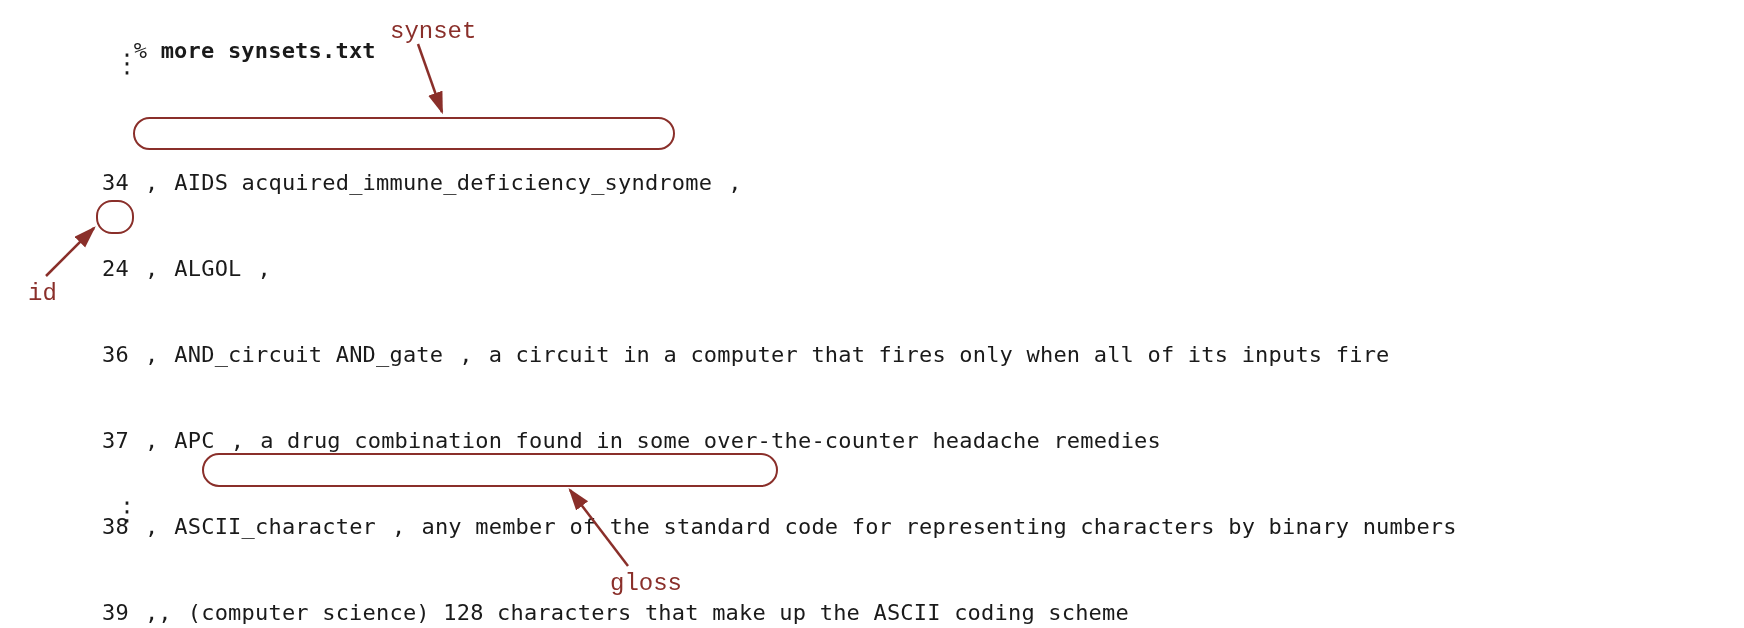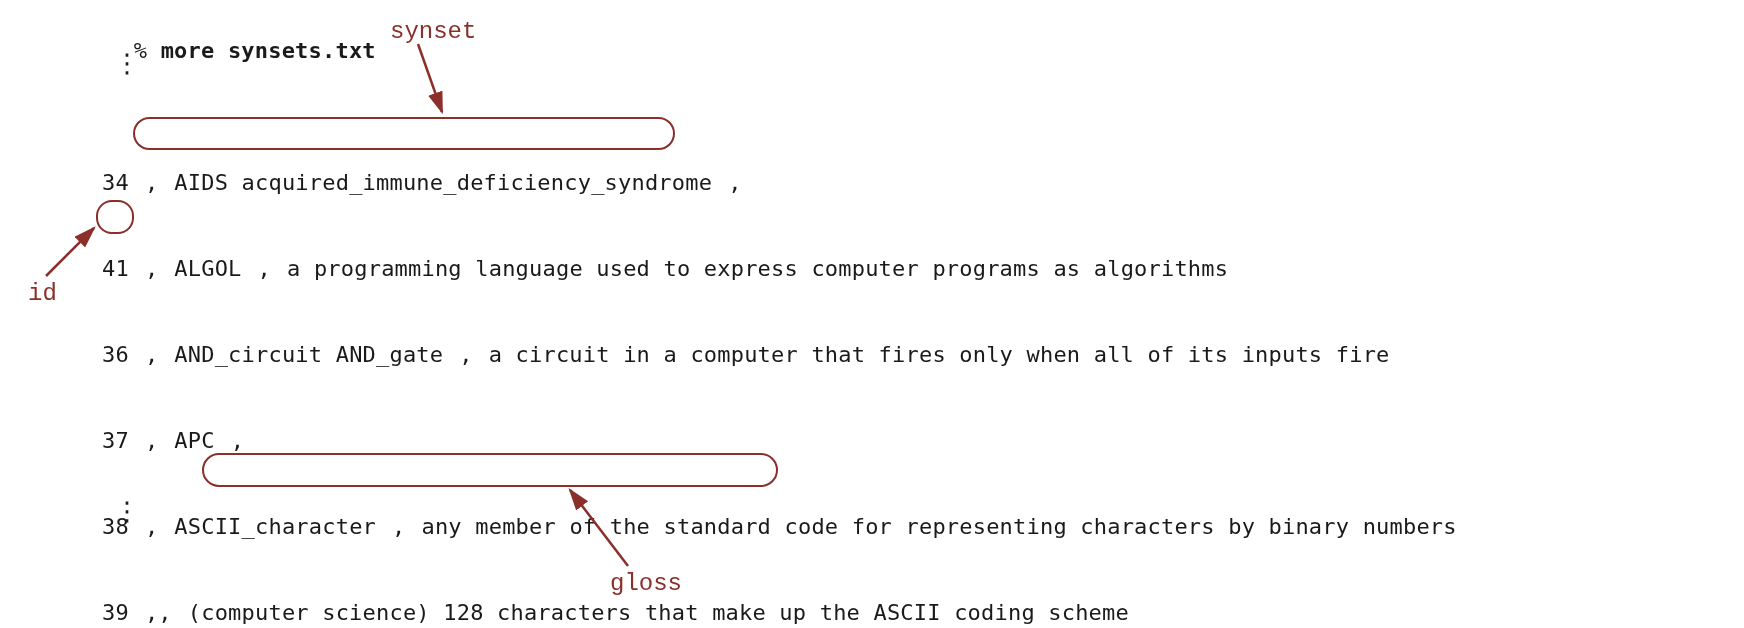--- a/index.html
+++ b/index.html
@@ -75,23 +75,23 @@
   <div class="vdots mono" style="left:114px; top:50px;">⋮</div>
 
   <div class="label" style="left:390px; top:18px;">synset</div>
 
   <div class="label" style="left:28px; top:280px;">id</div>
 
   <div class="label" style="left:610px; top:570px;">gloss</div>
 
   <div class="lines mono">
     <div class="row"><span>34</span>,<span>AIDS acquired_immune_deficiency_syndrome</span>,</div>
-    <div class="row"><span>41</span>,<span>ALGOL</span>,<span>a programming language used to express computer programs as algorithms</span></div>
+    <div class="row"><span>24</span>,<span>ALGOL</span>,</div>
     <div class="row"><span>36</span>,<span>AND_circuit AND_gate</span>,<span>a circuit in a computer that fires only when all of its inputs fire</span></div>
-    <div class="row"><span>37</span>,<span>APC</span>,</div>
+    <div class="row"><span>37</span>,<span>APC</span>,<span>a drug combination found in some over-the-counter headache remedies</span></div>
     <div class="row"><span>38</span>,<span>ASCII_character</span>,<span>any member of the standard code for representing characters by binary numbers</span></div>
     <div class="row"><span>39</span>,,<span>(computer science) 128 characters that make up the ASCII coding scheme</span></div>
     
     
     
   </div>
 
   <div class="vdots mono" style="left:114px; top:498px;">⋮</div>
 
   <div class="ring" style="left:133px; top:117px; width:538px; height:29px;"></div>

